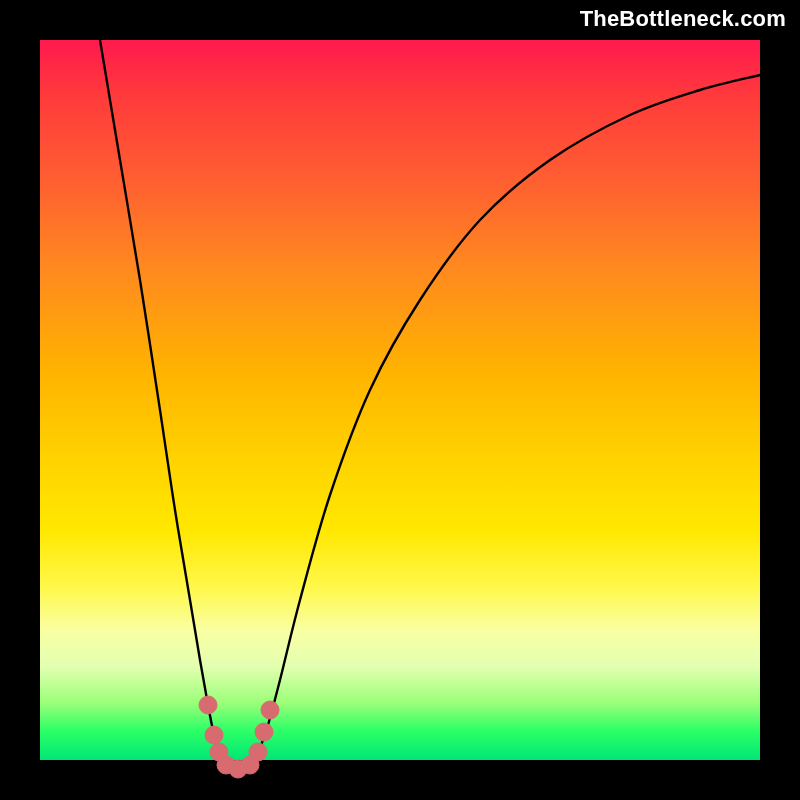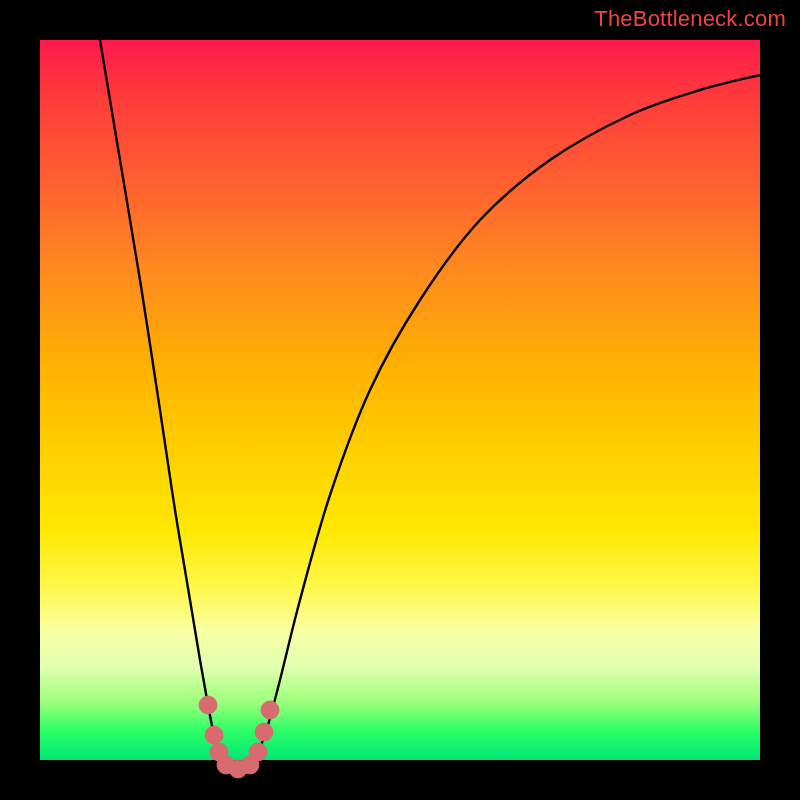--- a/index.html
+++ b/index.html
@@ -39,23 +39,23 @@
       #e3ffb0 87%,
       #9cff7a 92%,
       #2bff66 96%,
       #00e676 100%
     );
   }
   .watermark {
     position: absolute;
     top: 6px;
     right: 14px;
-    color: #ef4444;
+    color: #ffffff;
     font-size: 22px;
-    font-weight: 400;
+    font-weight: 700;
     letter-spacing: 0.2px;
     user-select: none;
   }
   svg.curve {
     position: absolute;
     left: 0;
     top: 0;
     width: 720px;
     height: 720px;
     overflow: visible;

